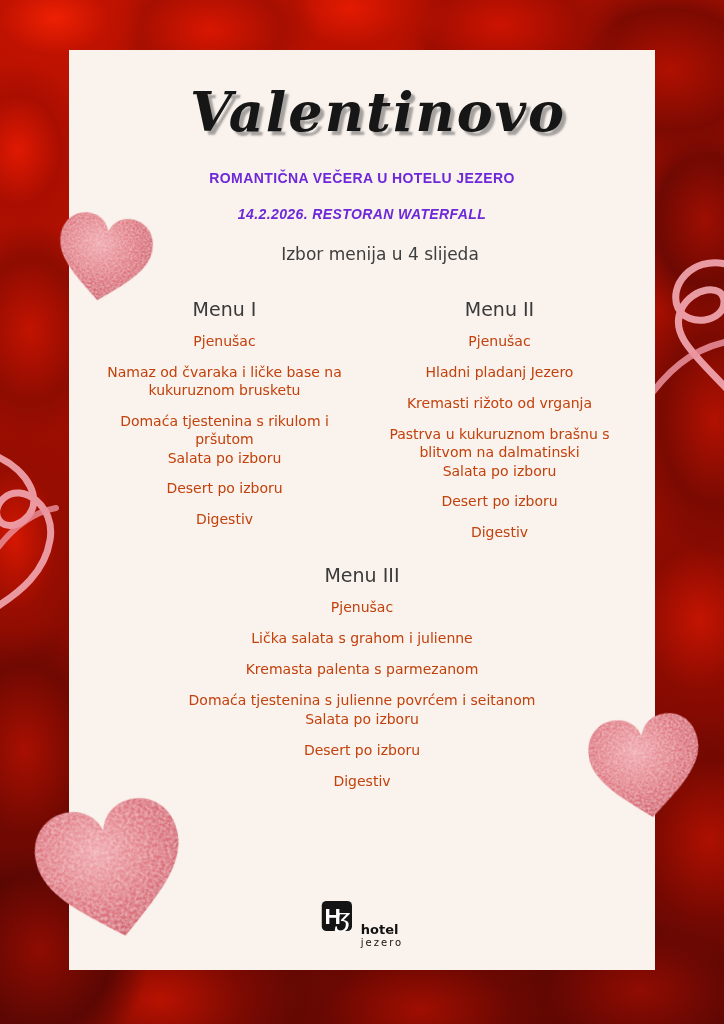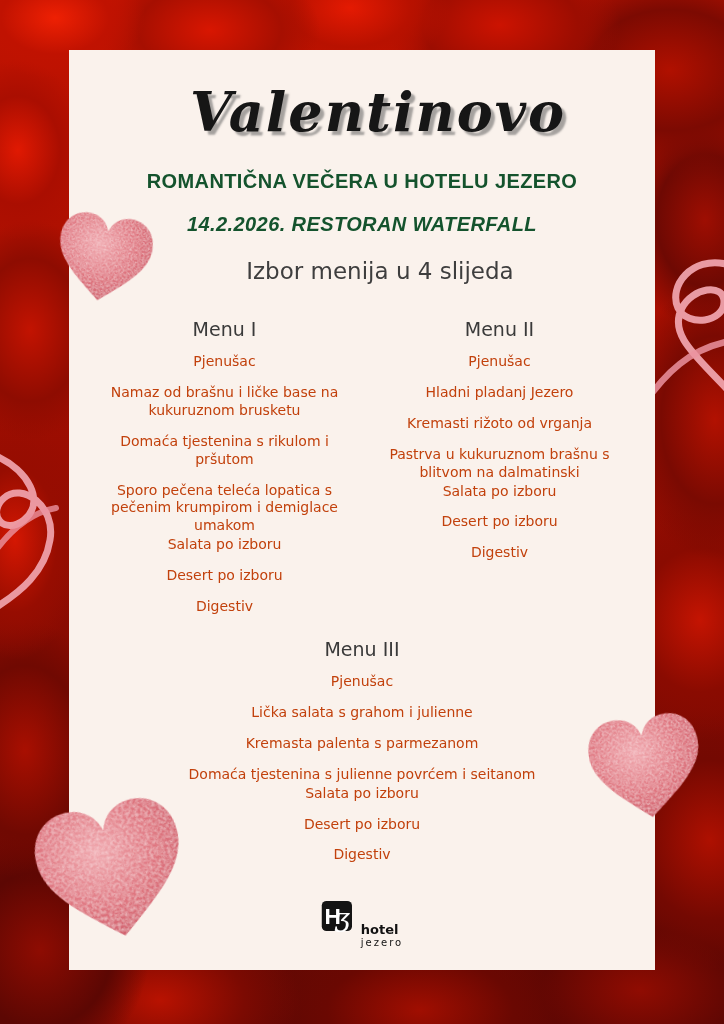--- a/index.html
+++ b/index.html
@@ -37,26 +37,26 @@
     background:#faf2ec; text-align:center;
   }
   .title {
     margin-top:30px;
     font-family:"DejaVu Serif", serif; font-style:italic; font-weight:700;
     font-size:54px; letter-spacing:2px; color:#161616;
     text-shadow:4px 4px 2px rgba(95,95,95,.55);
     padding-left:32px;
   }
   .red-heading {
-    font-weight:700; font-size:20px; letter-spacing:.4px; color:#14532d;
+    font-weight:700; font-size:14px; letter-spacing:.4px; color:#6d28d9;
     font-family:"Liberation Sans", sans-serif;
   }
   .red-heading.first { margin-top:26px; }
   .red-heading.second { margin-top:20px;font-style:italic; }
-  .subtitle { margin-top:22px; font-size:23px; color:#3e3e3e;padding-left:36px; }
+  .subtitle { margin-top:22px; font-size:17px; color:#3e3e3e;padding-left:36px; }
   .menus-row { display:flex; margin-top:34px; padding:0 18px; }
   .menu { flex:1; padding:0 14px; }
   .menu-title { font-size:19px; font-weight:400; color:#3a3a3a; }
   .menu-items { margin-top:4px; }
   .menu-item { margin-top:13px; font-size:14px; line-height:1.28; color:#c2410c; }
   .menu-item.tight { margin-top:1px; }
   .menu-center { margin:22px auto 0; width:84%; }
   
   .logo {
     position:absolute; left:50%; bottom:22px; transform:translateX(-50%);
@@ -97,23 +97,22 @@
 
     <div class="red-heading first">ROMANTIČNA VEČERA U HOTELU JEZERO</div>
     <div class="red-heading second">14.2.2026. RESTORAN WATERFALL</div>
     <div class="subtitle">Izbor menija u 4 slijeda</div>
 
     <div class="menus-row">
       <section class="menu">
         <h2 class="menu-title">Menu I</h2>
         <div class="menu-items">
             <div class="menu-item">Pjenušac</div>
-            <div class="menu-item">Namaz od brašnu i ličke base na kukuruznom brusketu</div>
+            <div class="menu-item">Namaz od čvaraka i ličke base na kukuruznom brusketu</div>
             <div class="menu-item">Domaća tjestenina s rikulom i pršutom</div>
-            <div class="menu-item">Sporo pečena teleća lopatica s pečenim krumpirom i demiglace umakom</div>
             <div class="menu-item tight">Salata po izboru</div>
             <div class="menu-item">Desert po izboru</div>
             <div class="menu-item">Digestiv</div>
           </div>
       </section>
       <section class="menu">
         <h2 class="menu-title">Menu II</h2>
         <div class="menu-items">
             <div class="menu-item">Pjenušac</div>
             <div class="menu-item">Hladni pladanj Jezero</div>

